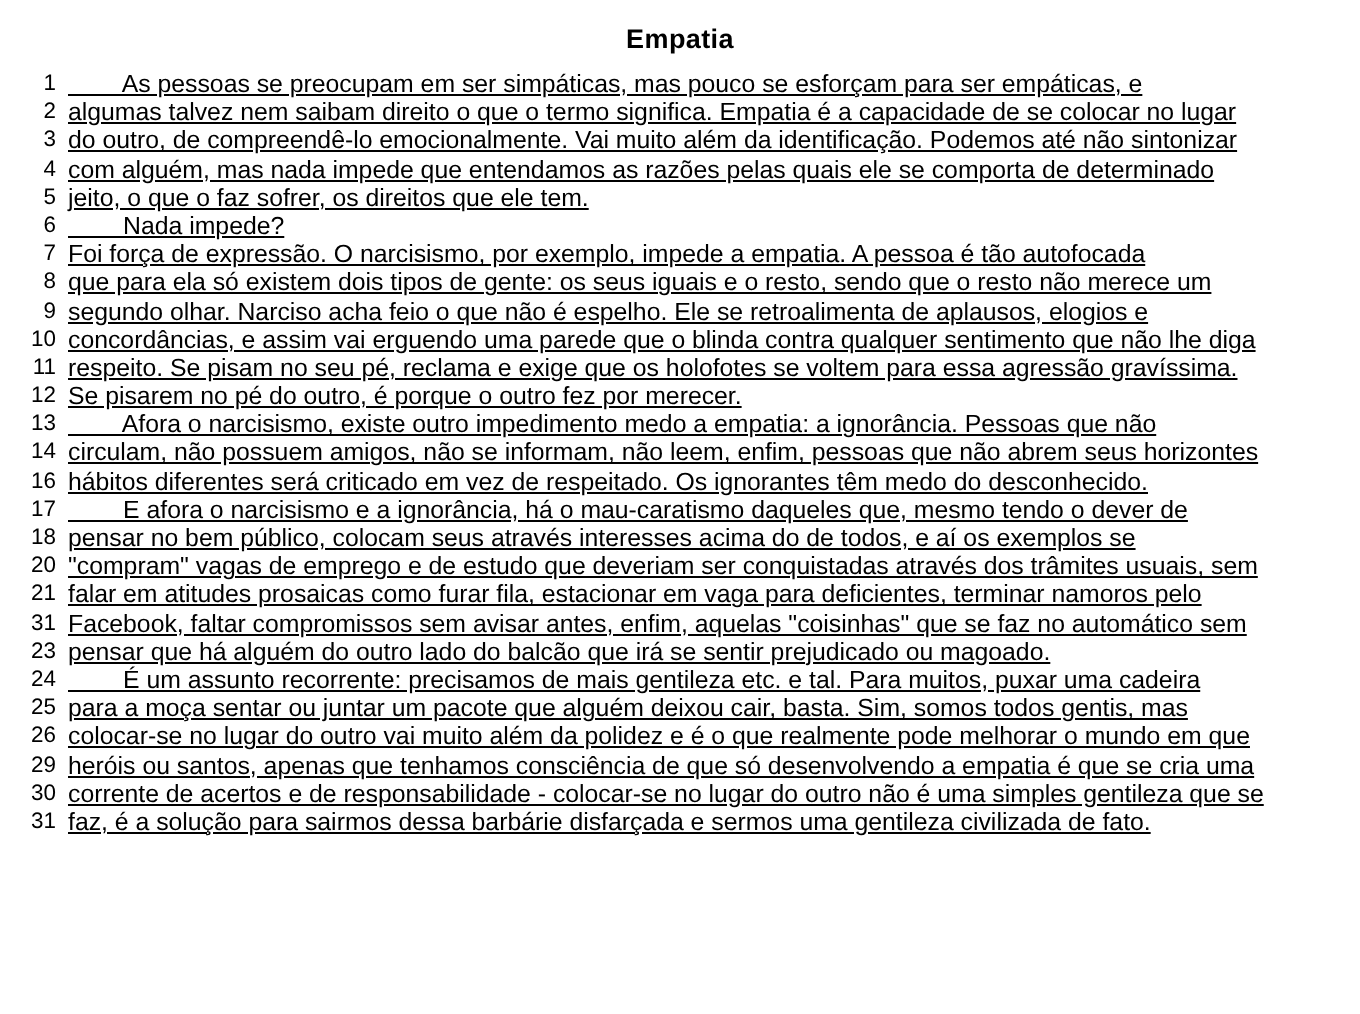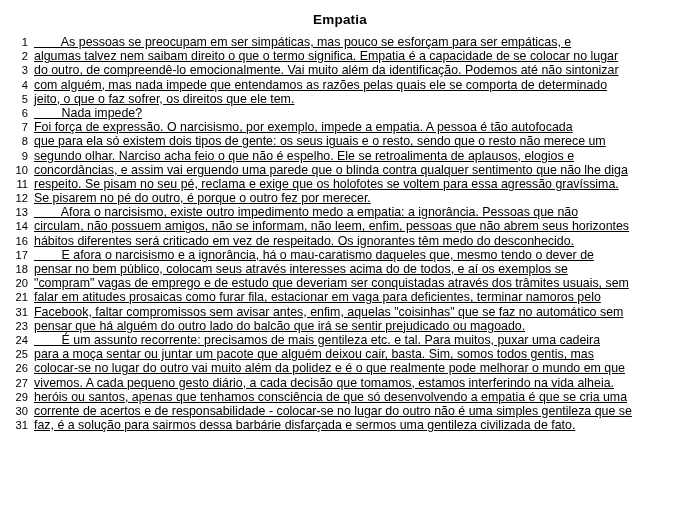--- a/index.html
+++ b/index.html
@@ -79,18 +79,17 @@
       <div class="line"><span class="line-num">16</span><span class="line-text">hábitos diferentes será criticado em vez de respeitado. Os ignorantes têm medo do desconhecido.</span></div>
       <div class="line"><span class="line-num">17</span><span class="line-text">        E afora o narcisismo e a ignorância, há o mau-caratismo daqueles que, mesmo tendo o dever de</span></div>
       <div class="line"><span class="line-num">18</span><span class="line-text">pensar no bem público, colocam seus através interesses acima do de todos, e aí os exemplos se</span></div>
       <div class="line"><span class="line-num">20</span><span class="line-text">"compram" vagas de emprego e de estudo que deveriam ser conquistadas através dos trâmites usuais, sem</span></div>
       <div class="line"><span class="line-num">21</span><span class="line-text">falar em atitudes prosaicas como furar fila, estacionar em vaga para deficientes, terminar namoros pelo</span></div>
       <div class="line"><span class="line-num">31</span><span class="line-text">Facebook, faltar compromissos sem avisar antes, enfim, aquelas "coisinhas" que se faz no automático sem</span></div>
       <div class="line"><span class="line-num">23</span><span class="line-text">pensar que há alguém do outro lado do balcão que irá se sentir prejudicado ou magoado.</span></div>
       <div class="line"><span class="line-num">24</span><span class="line-text">        É um assunto recorrente: precisamos de mais gentileza etc. e tal. Para muitos, puxar uma cadeira</span></div>
       <div class="line"><span class="line-num">25</span><span class="line-text">para a moça sentar ou juntar um pacote que alguém deixou cair, basta. Sim, somos todos gentis, mas</span></div>
       <div class="line"><span class="line-num">26</span><span class="line-text">colocar-se no lugar do outro vai muito além da polidez e é o que realmente pode melhorar o mundo em que</span></div>
-      <div class="line"><span class="line-num">27</span><span class="line-text">vivemos. A cada pequeno gesto diário, a cada decisão que tomamos, estamos interferindo na vida alheia.</span></div>
       <div class="line"><span class="line-num">29</span><span class="line-text">heróis ou santos, apenas que tenhamos consciência de que só desenvolvendo a empatia é que se cria uma</span></div>
       <div class="line"><span class="line-num">30</span><span class="line-text">corrente de acertos e de responsabilidade - colocar-se no lugar do outro não é uma simples gentileza que se</span></div>
       <div class="line"><span class="line-num">31</span><span class="line-text">faz, é a solução para sairmos dessa barbárie disfarçada e sermos uma gentileza civilizada de fato.</span></div>
     </div>
 </div>
 
 </body></html>

